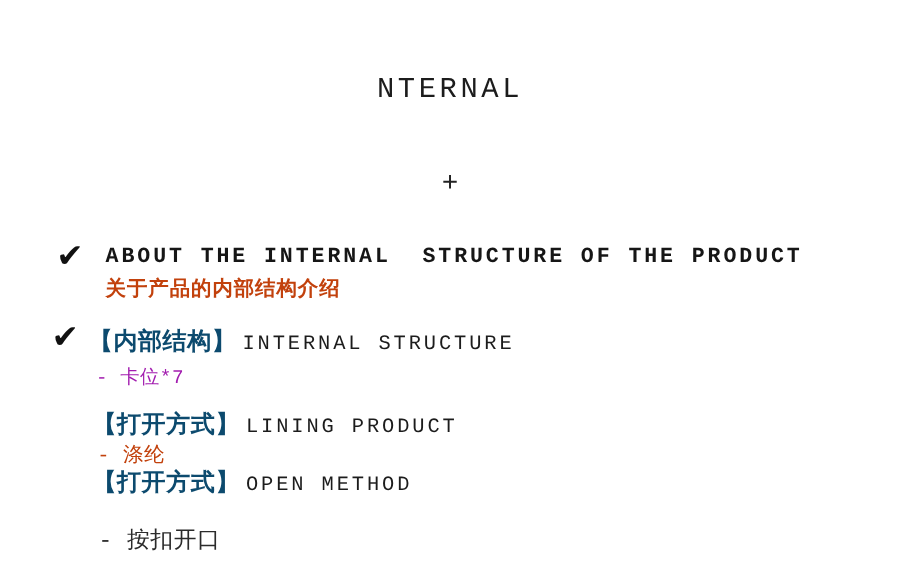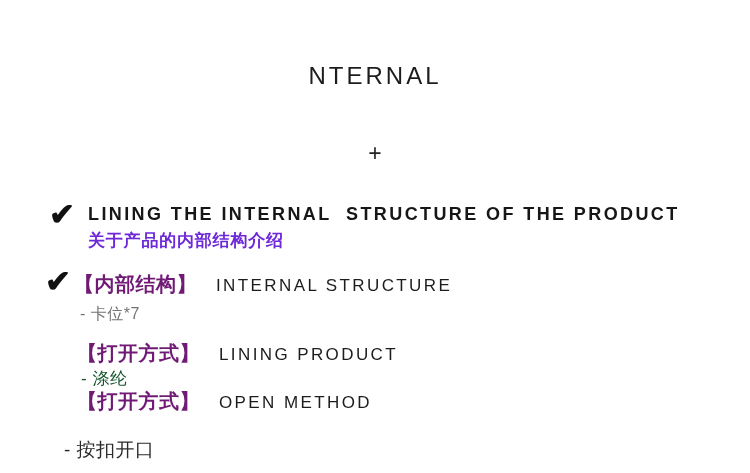--- a/index.html
+++ b/index.html
@@ -6,21 +6,21 @@
     margin: 0;
     padding: 0;
     background: #ffffff;
   }
   .page {
     position: relative;
     width: 750px;
     height: 473px;
     background: #ffffff;
     overflow: hidden;
-    font-family: Liberation Sans, sans-serif;
+    font-family: Liberation Mono, monospace;
     color: #1c1c1c;
   }
   .abs { position: absolute; }
 
   
   .title-line {
     left: 0;
     width: 750px;
     text-align: center;
     font-size: 24px;
@@ -60,60 +60,60 @@
     letter-spacing: 2.4px;
     color: #161616;
     white-space: pre;
   }
   .about-zh {
     left: 88px;
     top: 229px;
     font-size: 17px;
     font-weight: 700;
     letter-spacing: 0.8px;
-    color: #6d28d9;
+    color: #c2410c;
   }
 
   
   .spec-head {
     white-space: nowrap;
   }
   .spec-head .zh {
     font-size: 20px;
     font-weight: 700;
-    color: #701a75;
+    color: #0c4a6e;
     letter-spacing: 0.5px;
   }
   .spec-head .en {
     font-size: 17px;
     font-weight: 500;
     letter-spacing: 2.4px;
     color: #1c1c1c;
-    margin-left: 19px;
+    margin-left: 5px;
   }
   .spec-head-b { left: 74px;  top: 271px; }
   .spec-head-c { left: 77px;  top: 340px; }
   .spec-head-d { left: 77px;  top: 388px; }
 
   
-  .spec-detail { color: #737373; font-weight: 400; letter-spacing: 0.5px; }
+  .spec-detail { color: #a21caf; font-weight: 400; letter-spacing: 0.5px; }
   .spec-detail-b { left: 80px; top: 304px; font-size: 16px; }
-  .spec-detail-c { left: 81px; top: 367px; font-size: 17px; color: #14532d; }
-  .spec-detail-d { left: 64px; top: 437px; font-size: 19px; color: #2b2b2b; }
+  .spec-detail-c { left: 81px; top: 367px; font-size: 17px; color: #c2410c; }
+  .spec-detail-d { left: 82px; top: 437px; font-size: 19px; color: #2b2b2b; }
 </style>
 </head>
 <body>
 
 <div class="page">
 
   <div class="abs title-line title-line1">NTERNAL</div>
   <div class="abs plus-divider">+</div>
 
   <span class="abs check check-a">✔</span>
-  <div class="abs about-en">LINING THE INTERNAL  STRUCTURE OF THE PRODUCT</div>
+  <div class="abs about-en">ABOUT THE INTERNAL  STRUCTURE OF THE PRODUCT</div>
   <div class="abs about-zh">关于产品的内部结构介绍</div>
 
   <span class="abs check check-b">✔</span>
   <div class="abs spec-head spec-head-b">
     <span class="zh">【内部结构】</span><span class="en">INTERNAL STRUCTURE</span>
   </div>
   <div class="abs spec-detail spec-detail-b">- 卡位*7</div>
 
   <div class="abs spec-head spec-head-c">
     <span class="zh">【打开方式】</span><span class="en">LINING PRODUCT</span>

